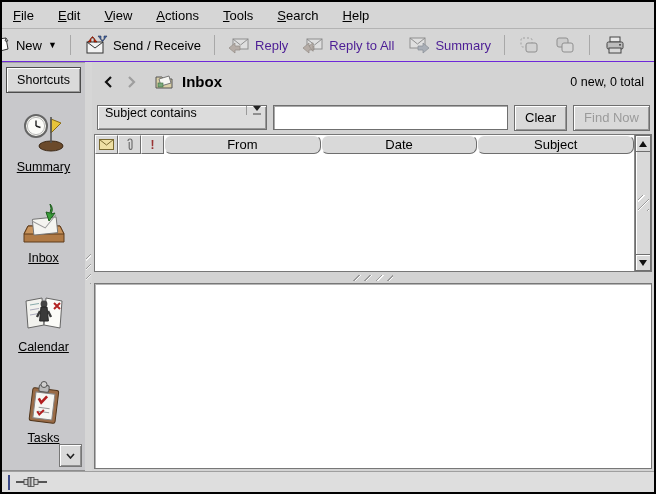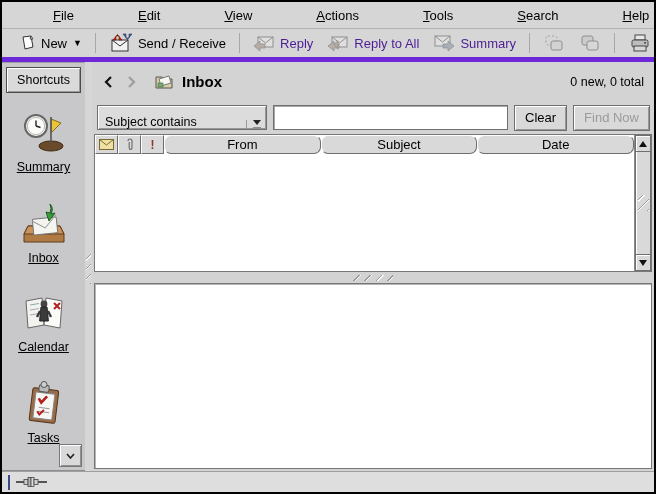--- a/index.html
+++ b/index.html
@@ -8,25 +8,25 @@
     font-family:"Liberation Sans","DejaVu Sans",sans-serif;
     font-size:13px; color:#000;
     background:#d6d6d6;
     border:2px solid #000;
     display:flex; flex-direction:column;
     overflow:hidden;
   }
   
   .menubar { height:27px; display:flex; align-items:center; padding-left:11px; gap:24px;
              border-bottom:1px solid #b3b3b3; background:#d6d6d6; flex:0 0 auto;}
-  .menu-item { display:inline-block; cursor:default;margin-left:40px; }
+  .menu-item { display:inline-block; cursor:default; }
   .menu-item::first-letter { text-decoration:underline; }
   
   .toolbar { height:33px; display:flex; align-items:center; padding:0 4px; gap:4px;
-             background:#d6d6d6; flex:0 0 auto; border-bottom:5px solid #6d28d9;}
+             background:#d6d6d6; flex:0 0 auto; border-bottom:1px solid #6d28d9;justify-content:flex-end;}
   .tb-grip { width:7px; height:24px; margin-right:3px;
              background:repeating-linear-gradient(135deg,#f2f2f2 0 2px,#adadad 2px 3px,#d6d6d6 3px 5px); }
   .tb-btn { display:flex; align-items:center; gap:5px; padding:3px 5px; border-radius:2px; }
   .tb-btn .lbl { white-space:nowrap; }
   .tb-btn.disabled .lbl { color:#4c1d95; }
   .tb-btn.disabled svg { opacity:.55; filter:grayscale(60%); }
   .tb-sep { width:1px; height:20px; background:#a8a8a8; margin:0 4px; flex:0 0 auto;}
   .chev { font-size:9px; margin-left:1px; }
   .tb-spacer { flex:1; }
   
@@ -53,21 +53,21 @@
   .folder-header { height:39px; display:flex; align-items:center; padding:0 10px 0 8px; gap:8px;
                    background:#d3d3d3; }
   .nav-arrow { width:16px; height:18px; display:flex; align-items:center; justify-content:center; }
   .folder-title { font-weight:bold; font-size:15px; }
   .fh-spacer { flex:1; }
   .folder-count { font-size:12.5px; }
   
   .search-row { height:33px; display:flex; align-items:center; padding:0 4px 0 5px; gap:6px; }
   .combo { height:25px; width:170px; background:#dcdcdc; border:1px solid #6f6f6f;
            box-shadow:inset 1px 1px 0 #fff, inset -1px -1px 0 #979797;
-           display:flex; align-items:flex-end; }
+           display:flex; align-items:flex-start; }
   .combo .val { flex:1; display:flex; align-items:center; padding-left:7px; font-size:12.5px; white-space:nowrap;}
   .combo .arrow-box { width:20px; border-left:1px solid #9a9a9a; display:flex; flex-direction:column;
                       align-items:center; justify-content:center; gap:2px;}
   .combo .tri { width:0; height:0; border-left:4px solid transparent; border-right:4px solid transparent;
                 border-top:5px solid #222; }
   .combo .dash { width:8px; height:2px; background:#8f8f8f; }
   .search-input { flex:1; height:25px; border:1px solid #6f6f6f; background:#fff;
                   box-shadow:inset 1px 1px 0 #a9a9a9; padding:0 4px; font:12.5px "Liberation Sans",sans-serif;}
   .push-btn { height:26px; padding:0 10px; background:#d9d9d9; border:1px solid #6f6f6f;
               box-shadow:inset 1px 1px 0 #fff, inset -1px -1px 0 #979797;
@@ -372,24 +372,24 @@
               </svg>
             </span>
           </div>
           <div class="ml-hcell icon-col">
             <span class="priority-glyph">!</span>
           </div>
           <div class="ml-hcell text-col">
             <span>From</span>
           </div>
           <div class="ml-hcell text-col">
+            <span>Date</span>
+          </div>
+          <div class="ml-hcell text-col">
             <span>Subject</span>
-          </div>
-          <div class="ml-hcell text-col">
-            <span>Date</span>
           </div>
         </div>
         <div class="ml-body"></div>
       </div>
       <div class="scrollbar">
         <div class="sc-btn">
             <span class="tri-up"></span>
           </div>
         <div class="sc-thumb">
             <div class="grip"></div>

